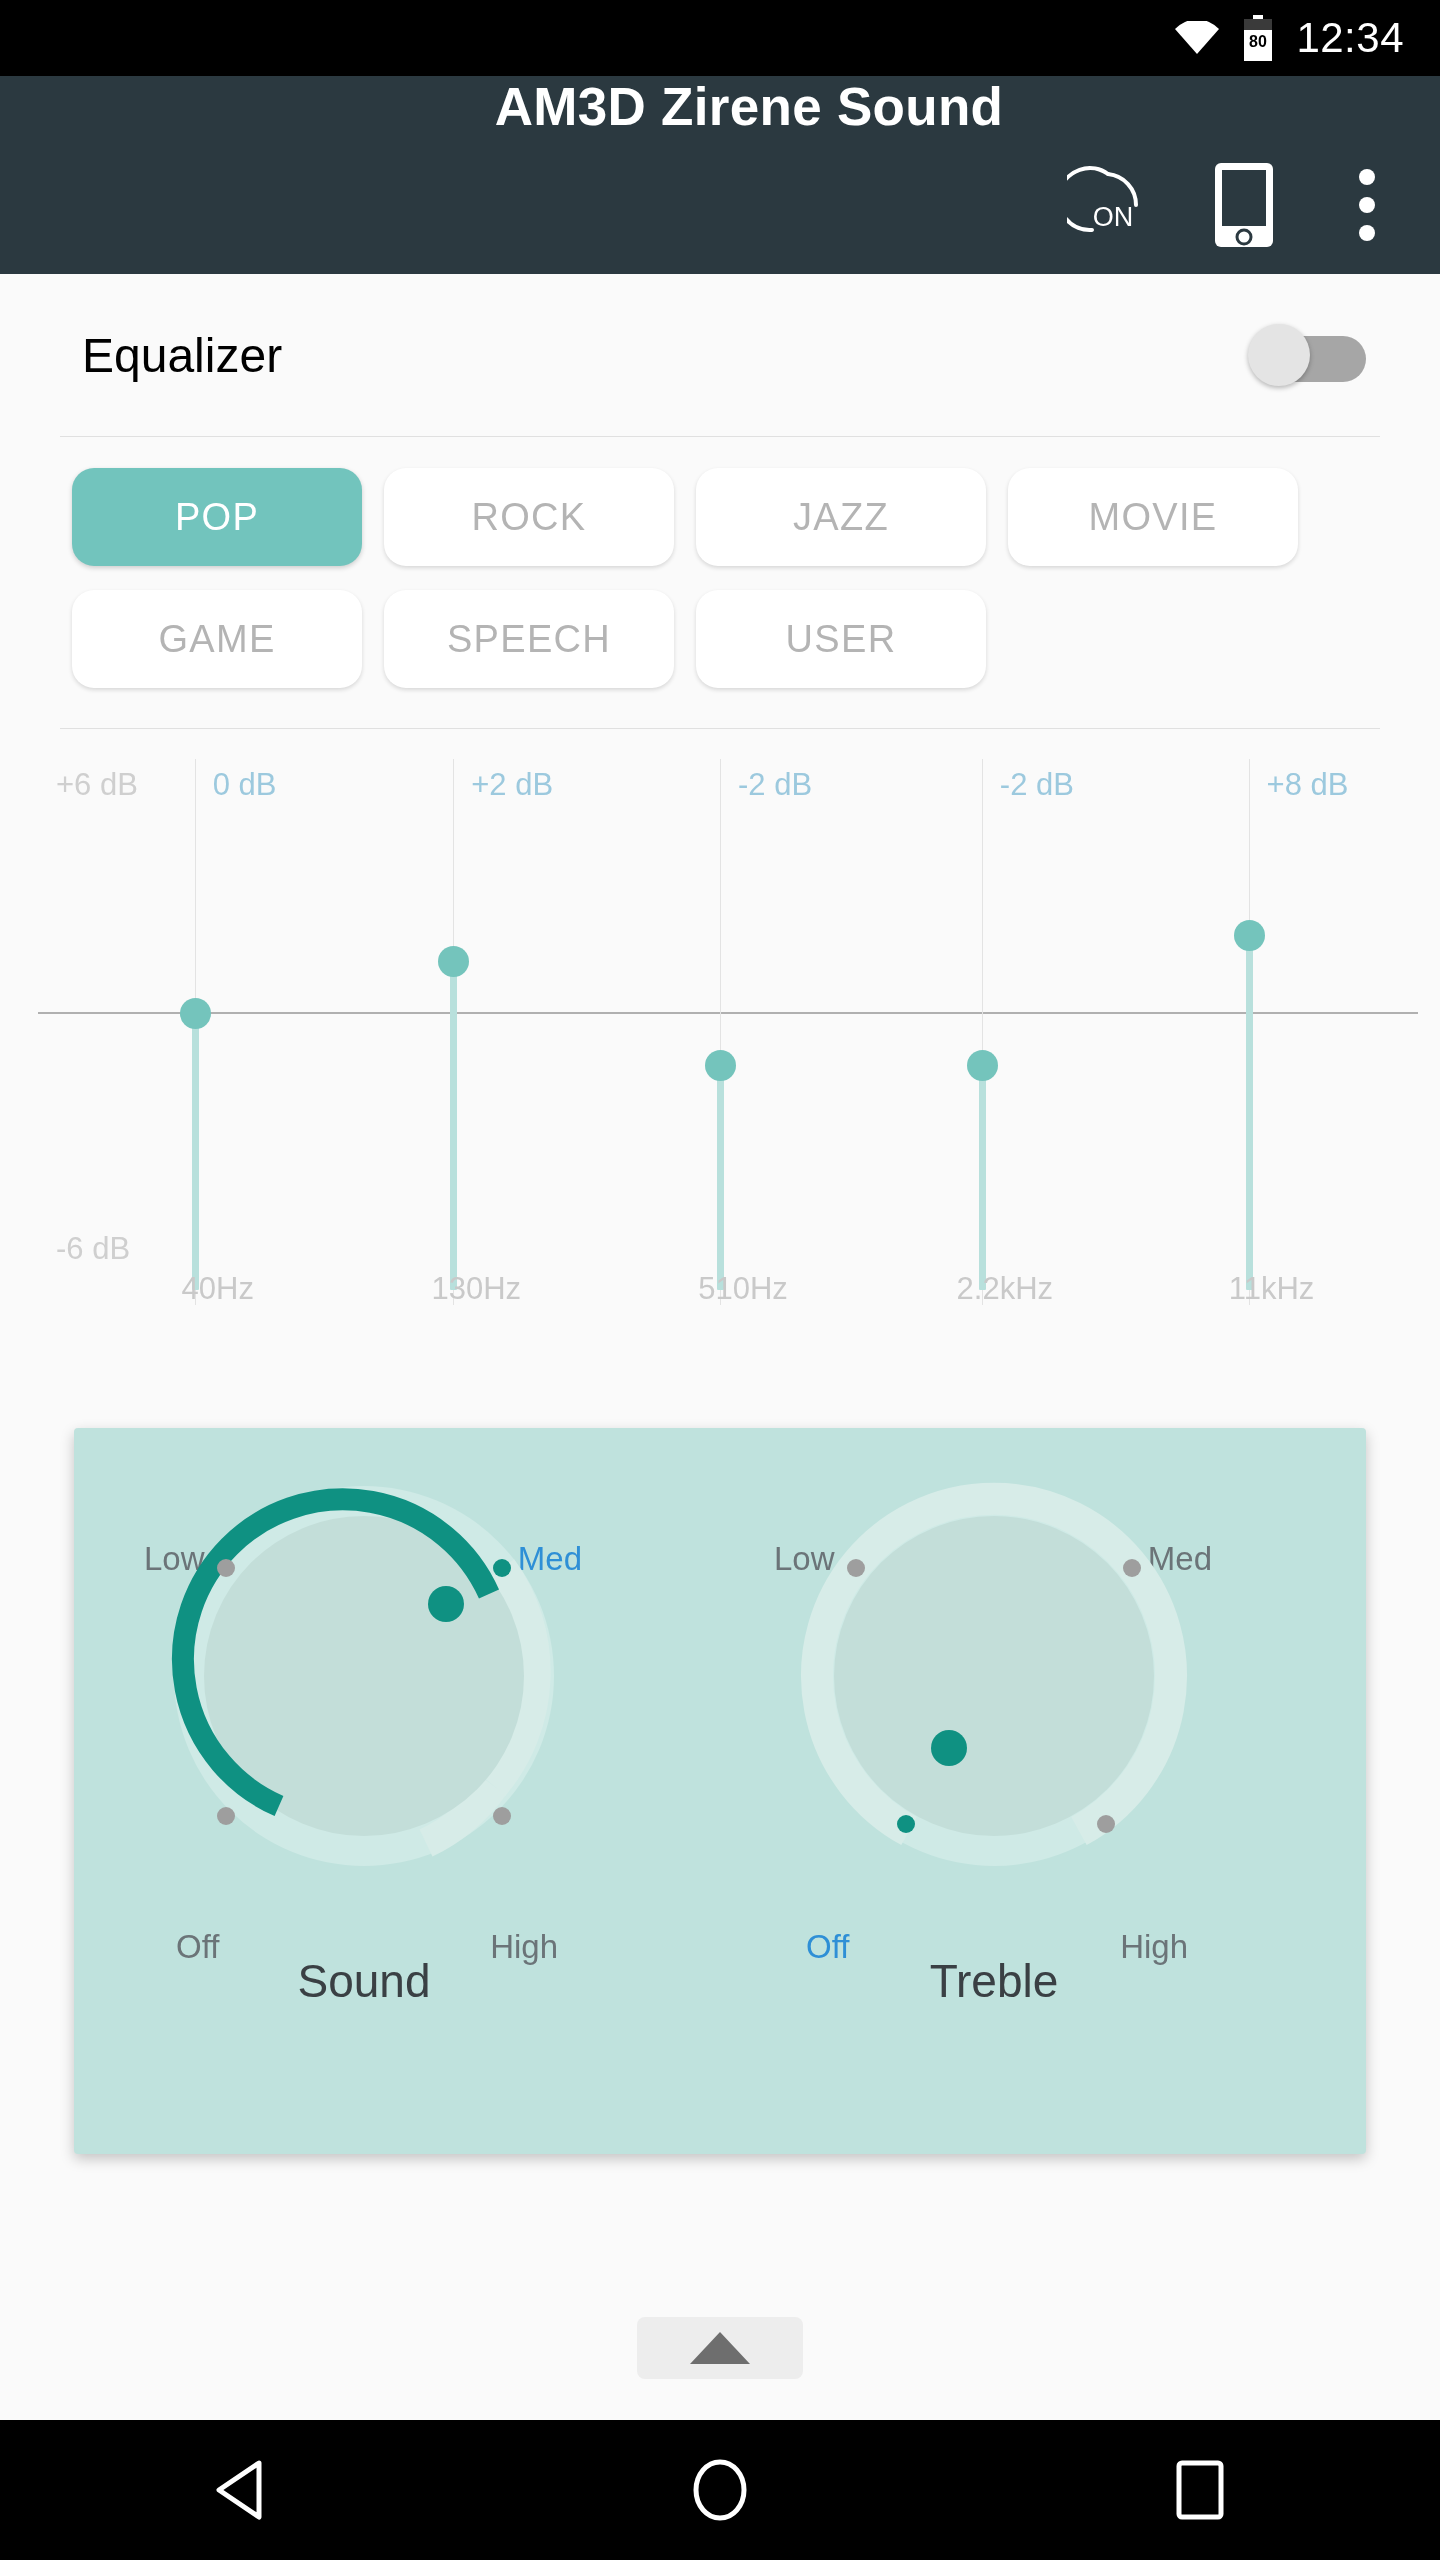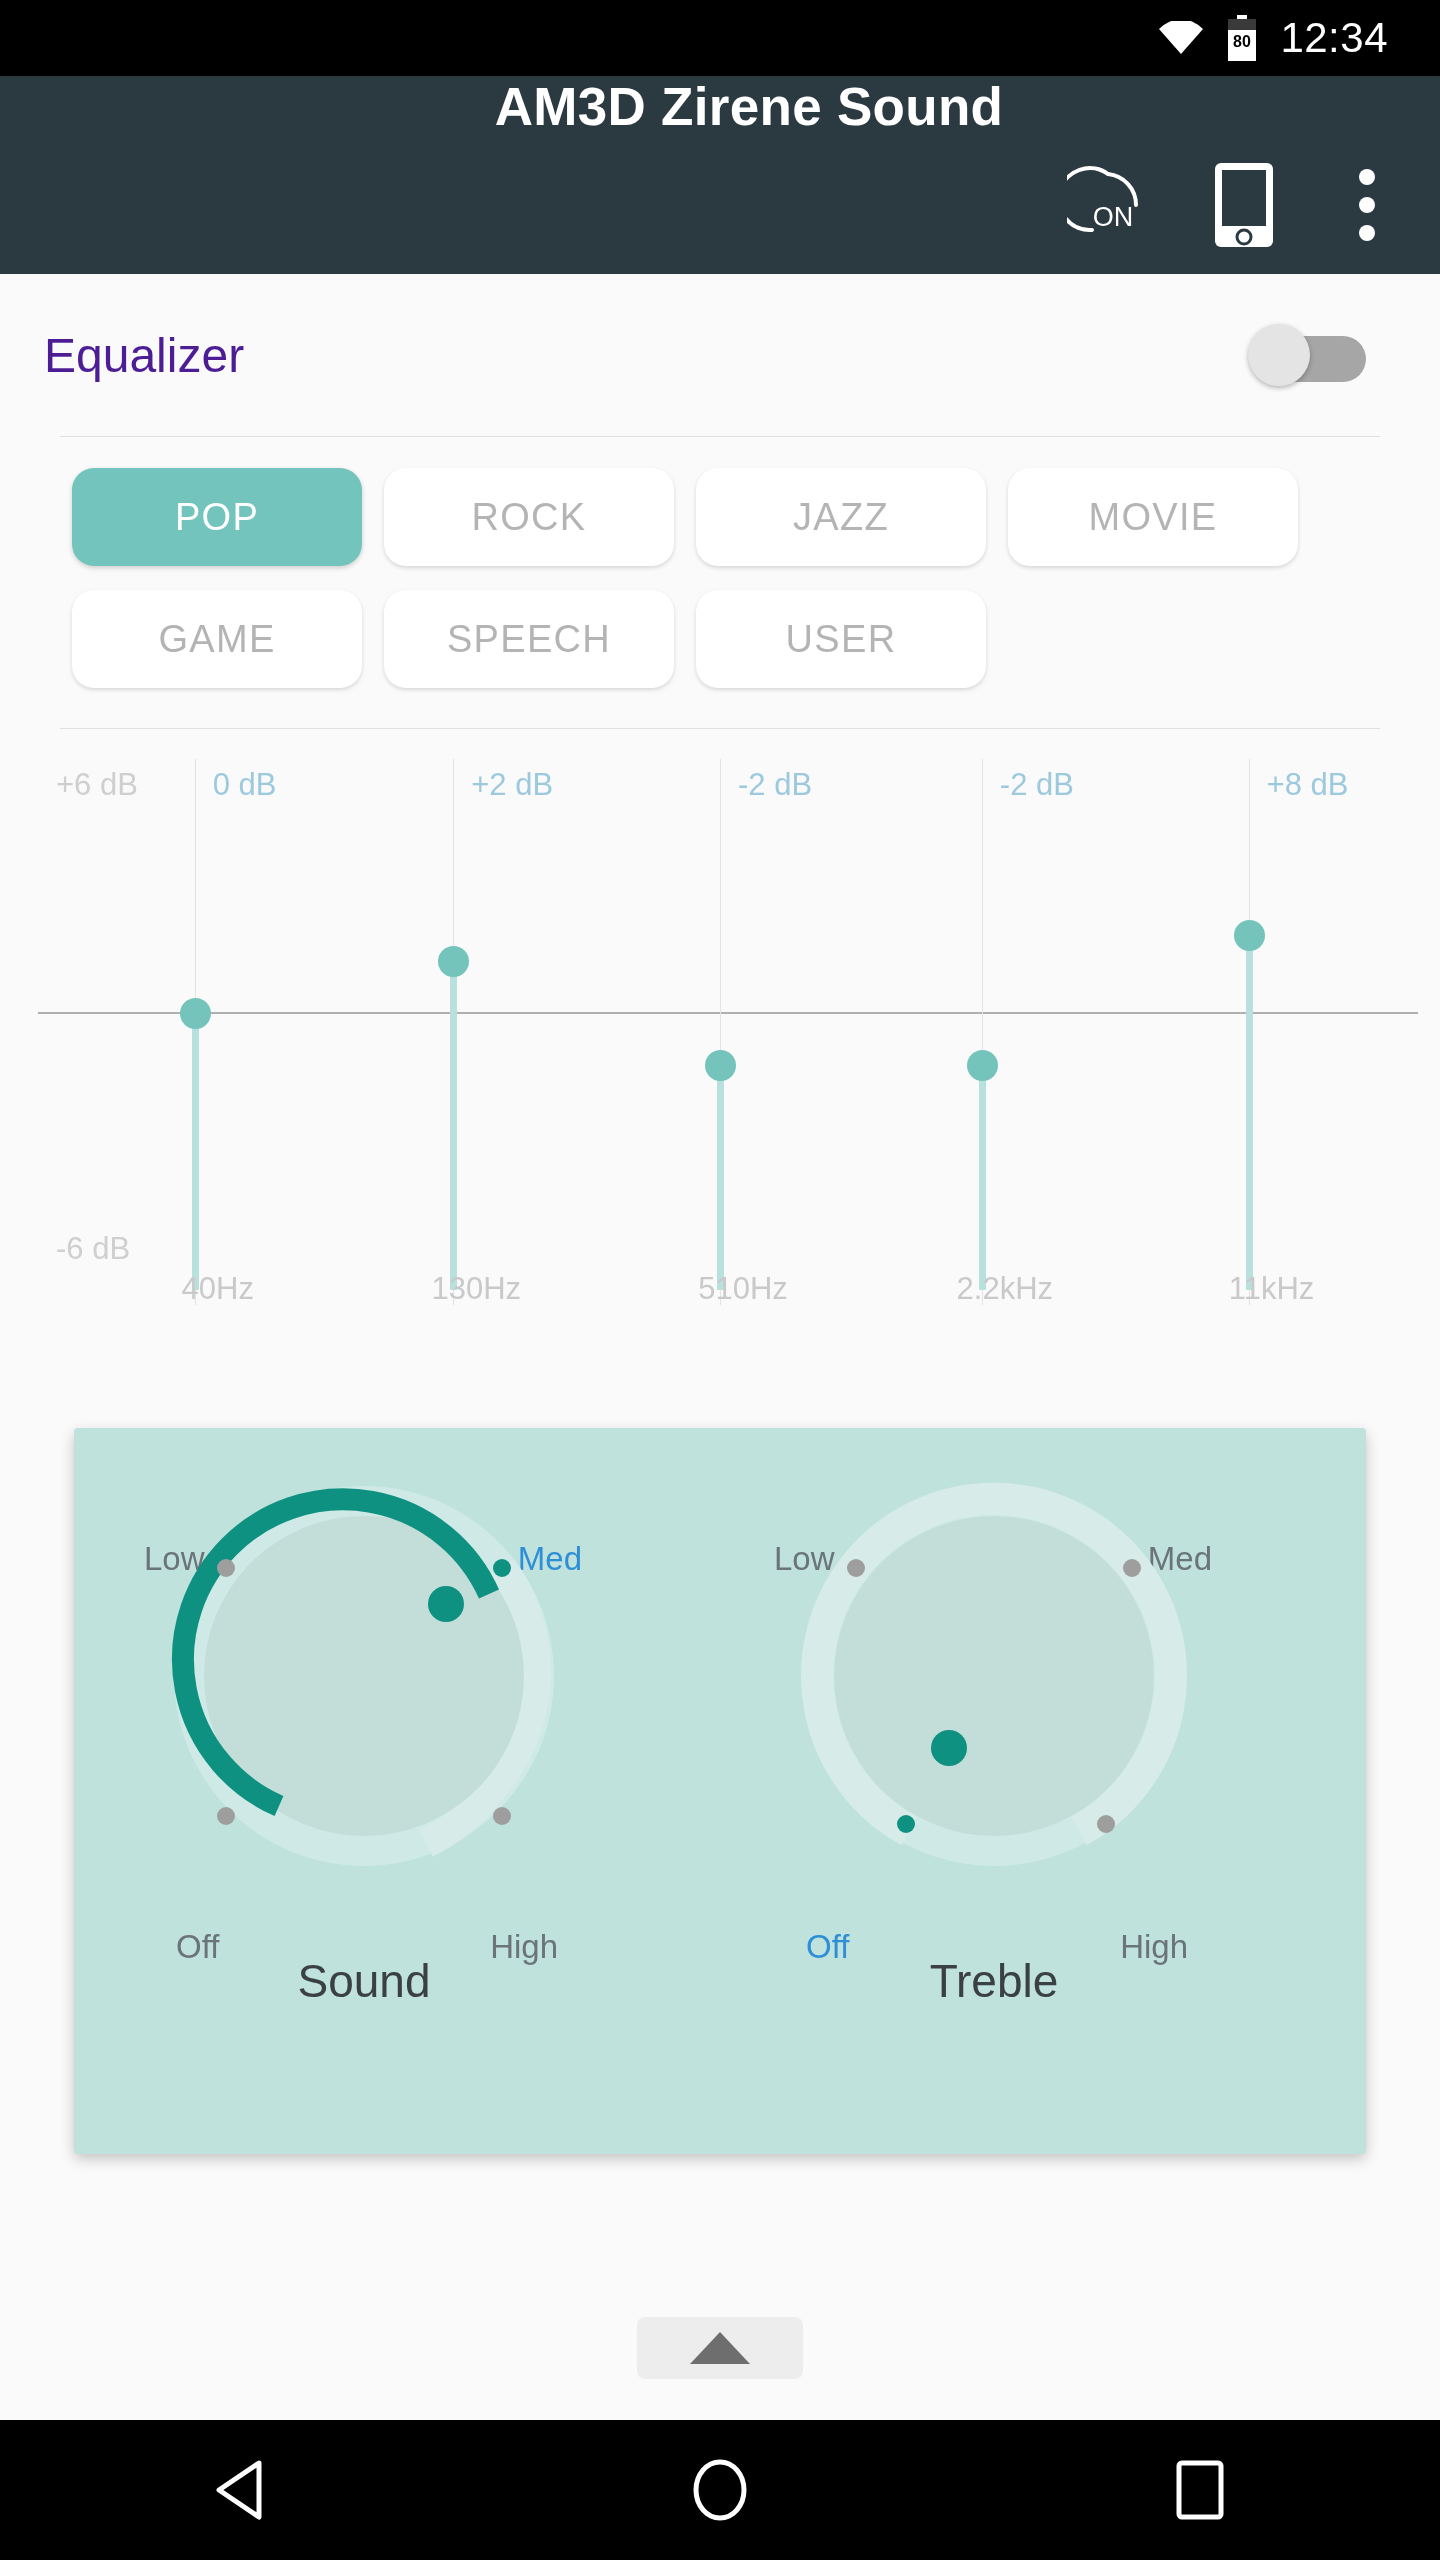--- a/index.html
+++ b/index.html
@@ -9,21 +9,21 @@
     background: #ffffff;
     font-family: "Liberation Sans", sans-serif;
     overflow: hidden;
   }
   #screen { position: relative; width: 1440px; height: 2560px; background: #fafafa; }
 
   
   #statusbar {
     position: absolute; top: 0; left: 0; width: 1440px; height: 76px;
     background: #000; display: flex; align-items: center;
-    justify-content: flex-end; padding-right: 52px; gap: 22px;
+    justify-content: flex-end; padding-right: 36px; gap: 22px;
   }
   .sb-icon { display: flex; align-items: center; }
   #sb-time { color: #fff; font-size: 42px; font-weight: 400; letter-spacing: .5px; }
 
   
   #appbar {
     position: absolute; top: 76px; left: 0; width: 1440px; height: 198px;
     background: #2b3940; display: flex; align-items: center; flex-direction: column;
   }
   #app-title {
@@ -35,21 +35,21 @@
     width: 136px; height: 136px; display: flex;
     align-items: center; justify-content: center; cursor: pointer;
   }
   #action-overflow { width: 110px; margin-right: 18px; }
 
   
   #eq-header {
     position: absolute; top: 274px; left: 0; width: 1440px; height: 162px;
     display: flex; align-items: center;
   }
-  #eq-title { margin-left: 44px; font-size: 48px; color: #4c1d95; font-weight: 400; }
+  #eq-title { margin-left: 82px; font-size: 48px; color: #000000; font-weight: 400; }
   #eq-toggle {
     margin-left: auto; margin-right: 74px; position: relative;
     width: 118px; height: 62px; cursor: pointer;
   }
   #eq-toggle .track {
     position: absolute; right: 0; top: 12px;
     width: 96px; height: 46px; border-radius: 23px; background: #a6a6a6;
   }
   #eq-toggle .knob {
     position: absolute; left: 0; top: 0;

